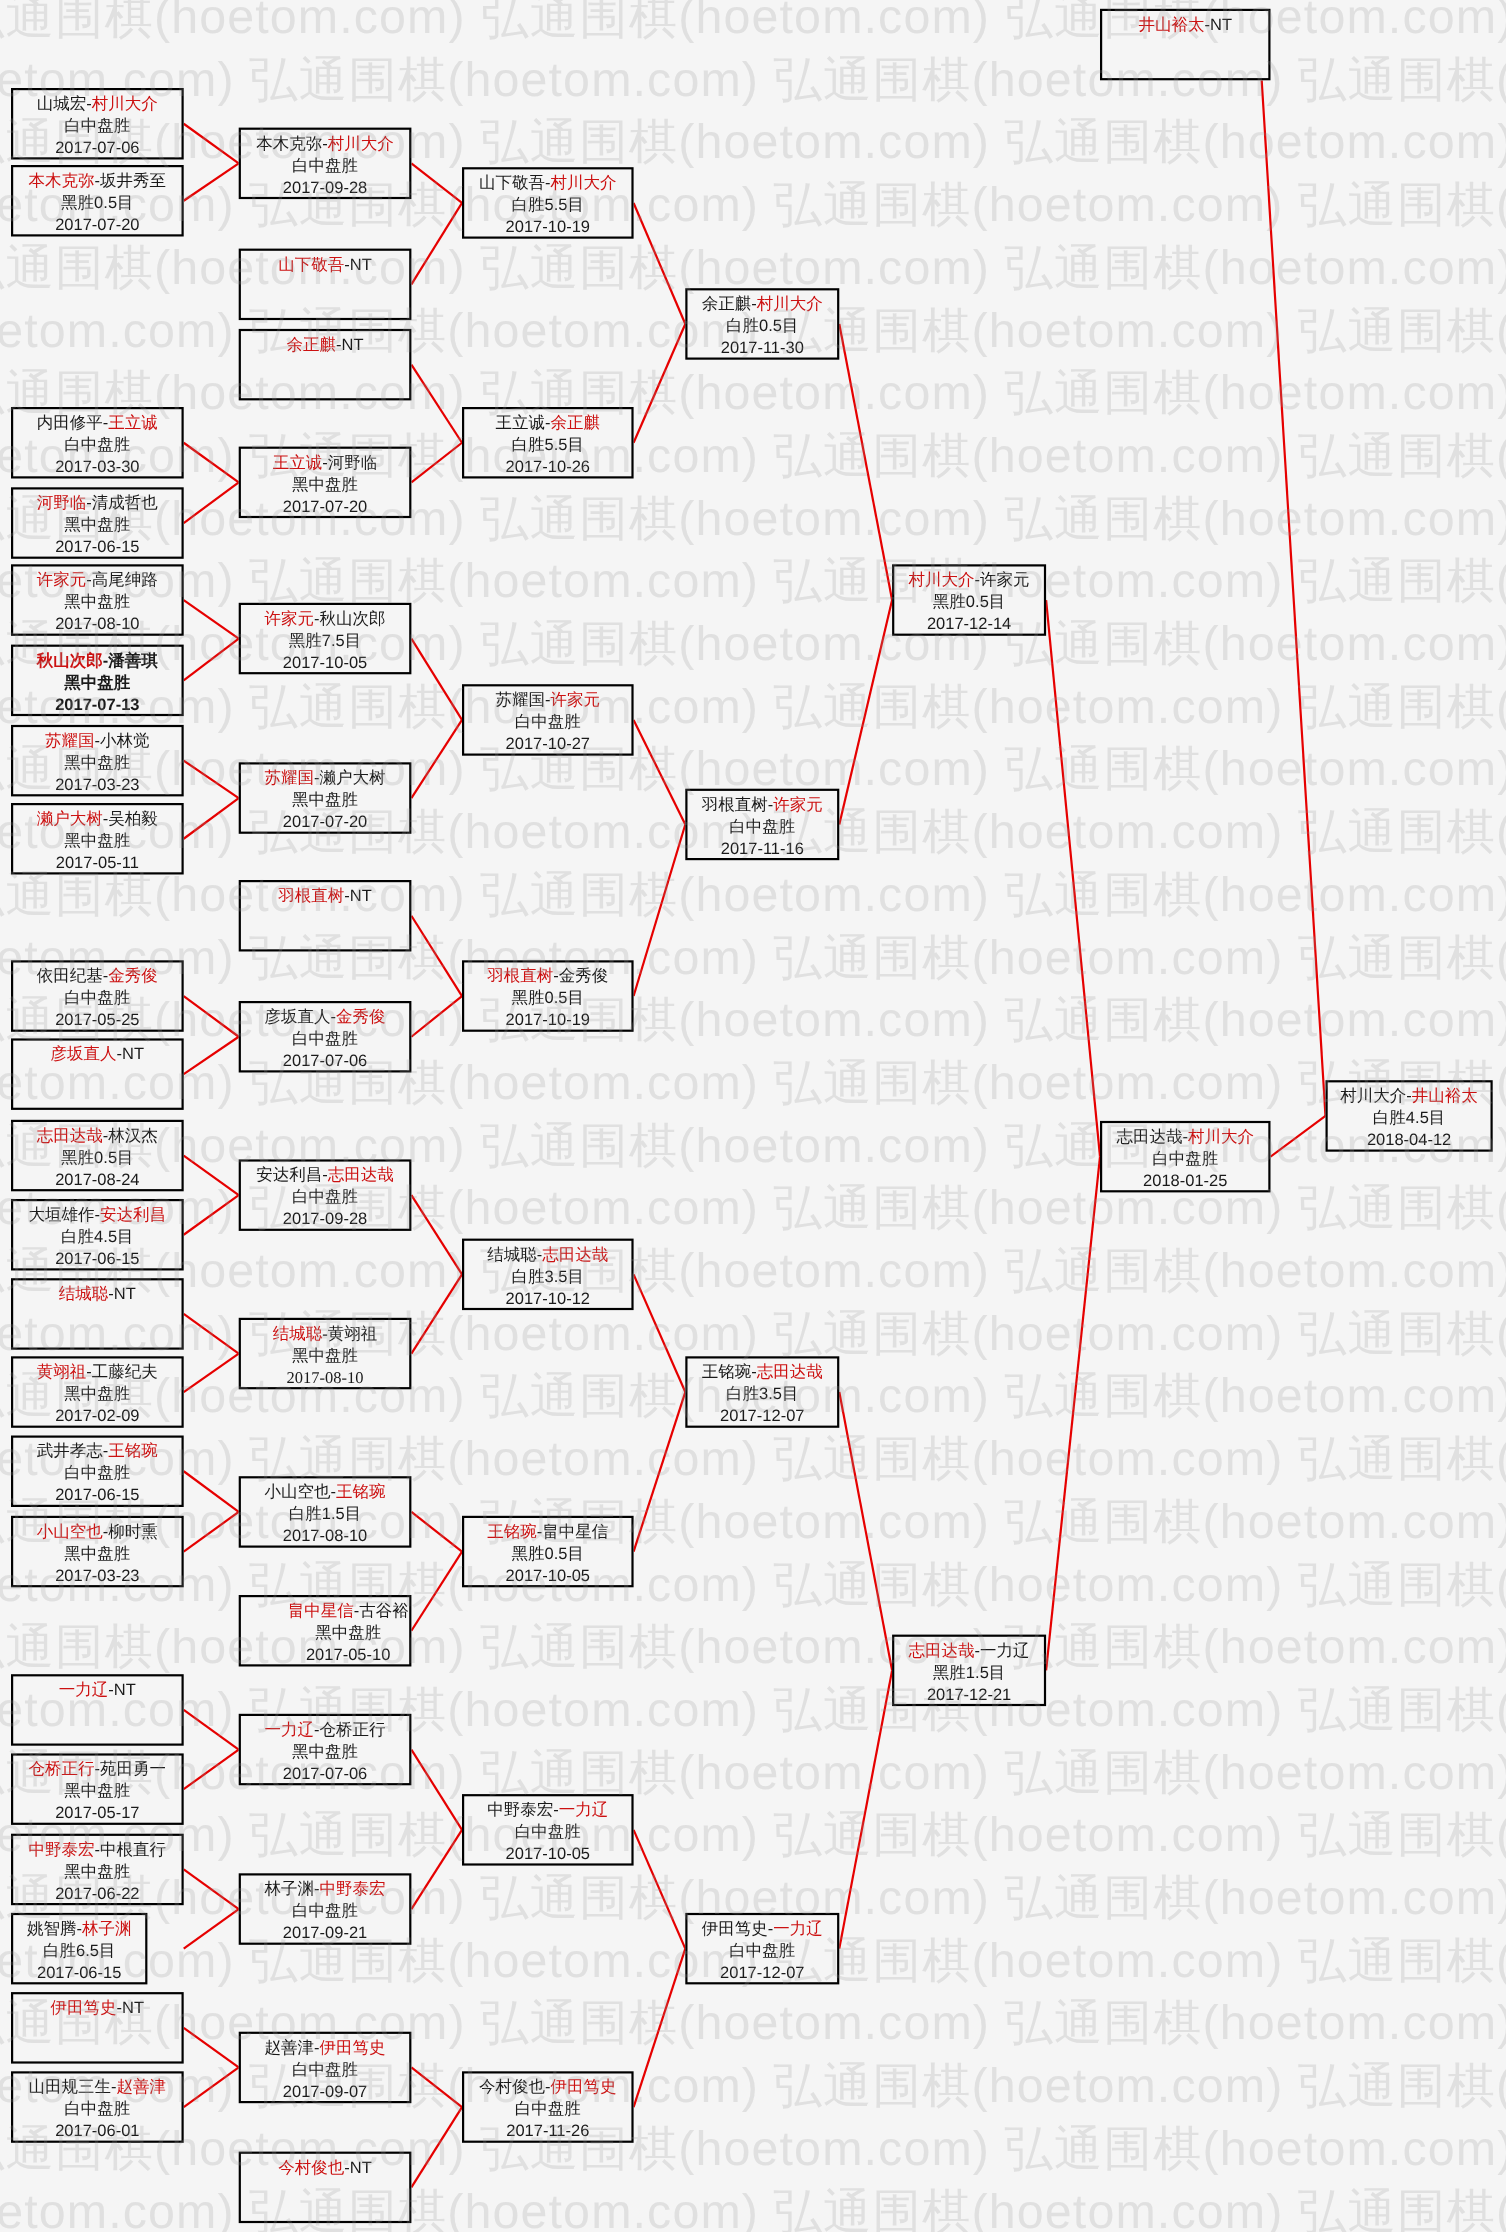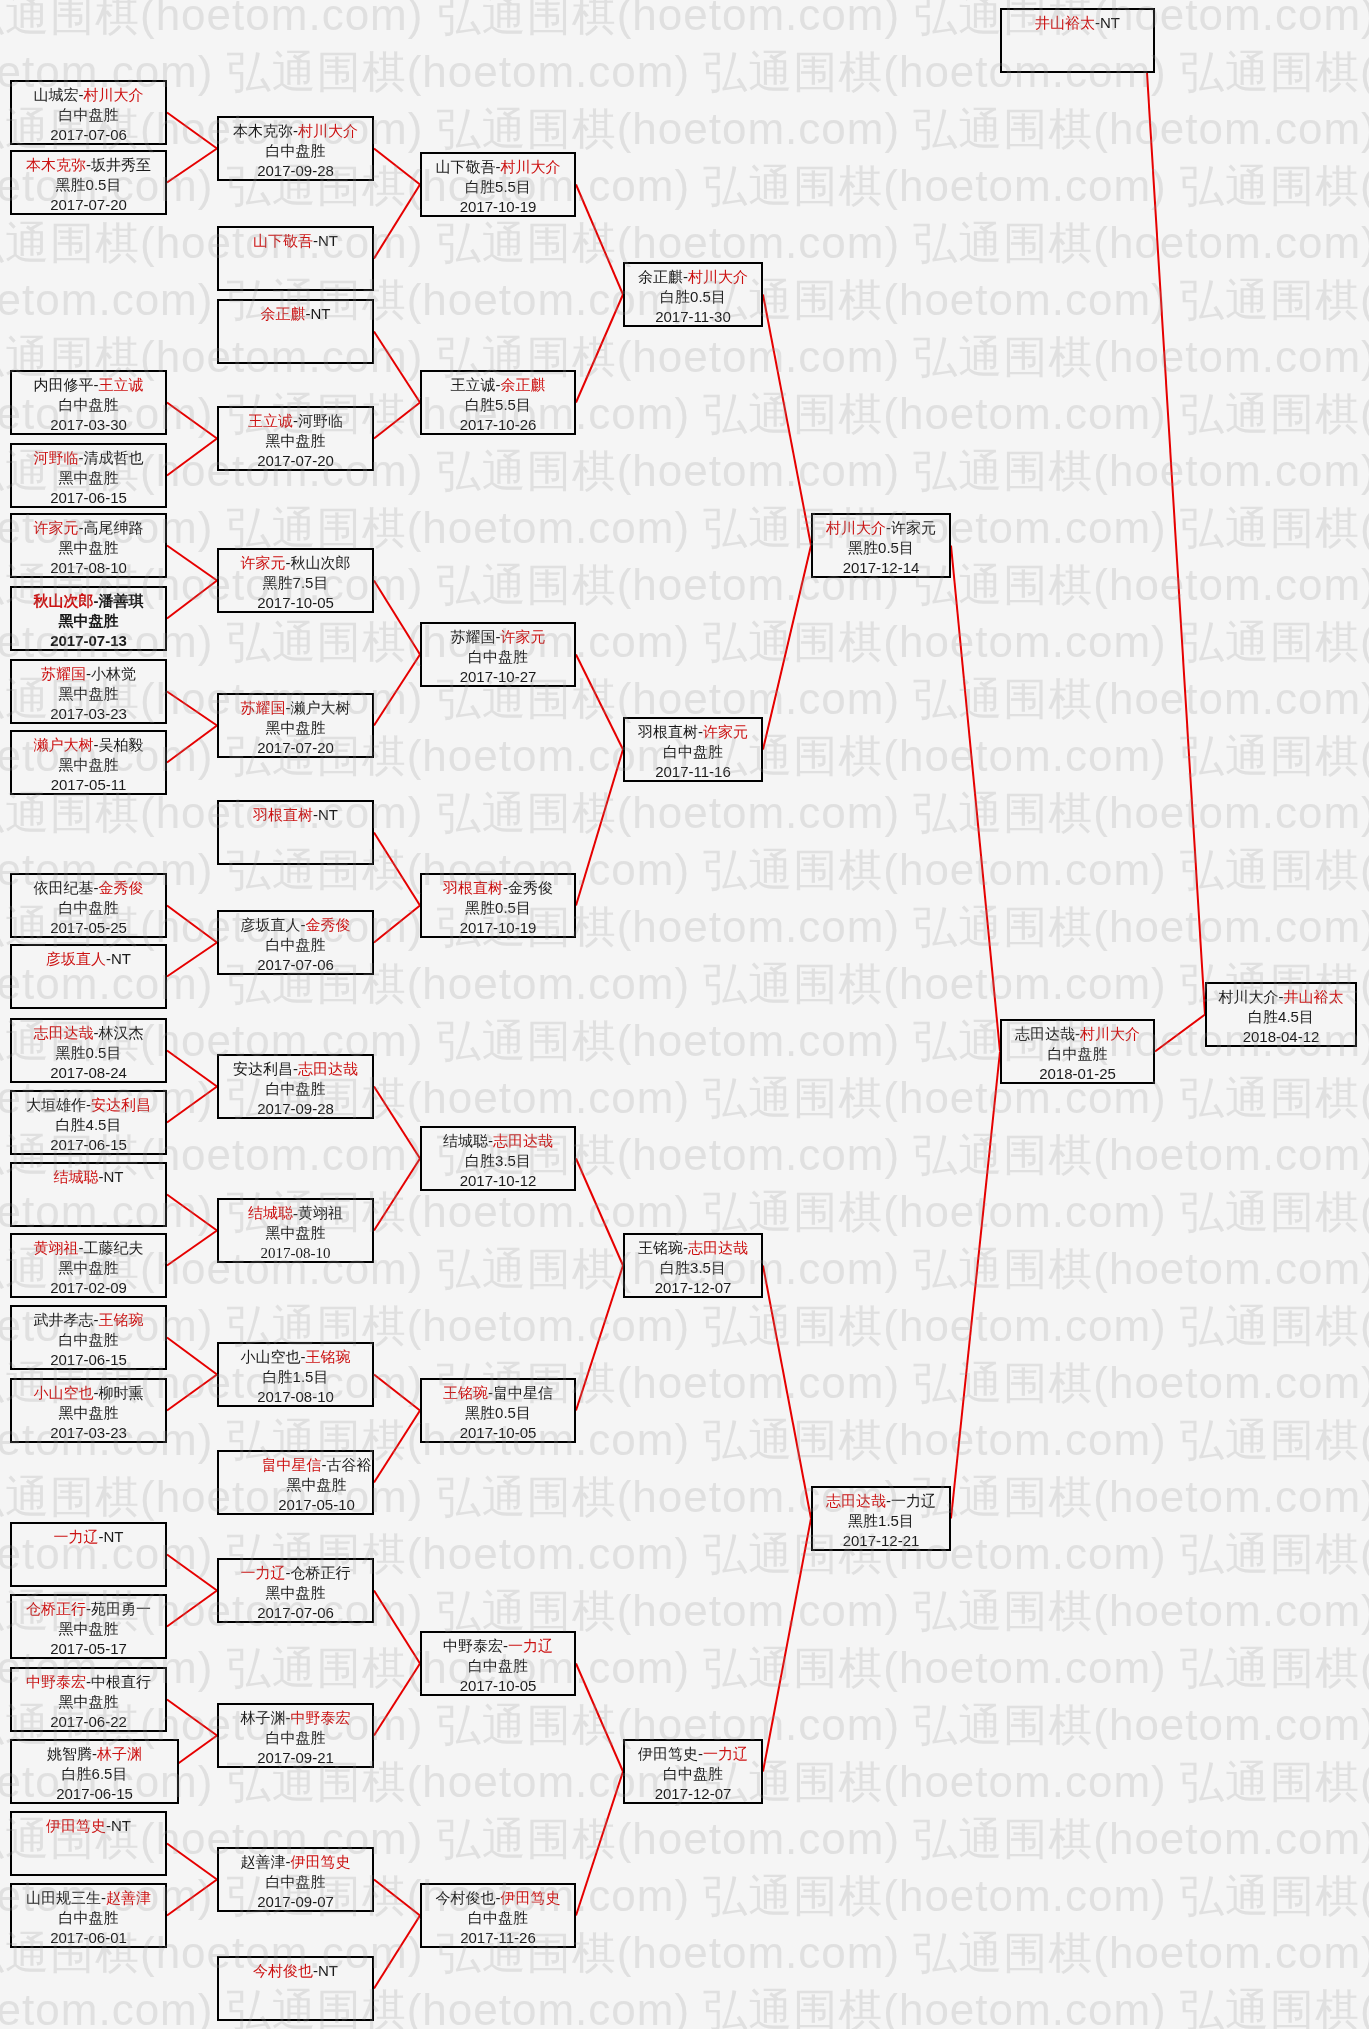--- a/index.html
+++ b/index.html
@@ -170,21 +170,21 @@
       <div class="match-box" style="left: 10px; top: 1594px; width: 157px; height: 65px; border-color: rgb(0, 0, 0);">
         <div class="names"><span style="color: rgb(204, 17, 17);">仓桥正行</span><span>-</span><span>苑田勇一</span></div>
         <div>黑中盘胜</div>
         <div>2017-05-17</div>
       </div>
       <div class="match-box" style="left: 10px; top: 1667px; width: 157px; height: 65px; border-color: rgb(0, 0, 0);">
         <div class="names"><span style="color: rgb(204, 17, 17);">中野泰宏</span><span>-</span><span>中根直行</span></div>
         <div>黑中盘胜</div>
         <div>2017-06-22</div>
       </div>
-      <div class="match-box" style="left: 10px; top: 1739px; width: 169px; height: 65px; border-color: rgb(0, 0, 0); text-align: center;">
+      <div class="match-box" style="left: 10px; top: 1739px; width: 124px; height: 65px; border-color: rgb(0, 0, 0); text-align: center;">
         <div class="names"><span>姚智腾</span><span>-</span><span style="color: rgb(204, 17, 17);">林子渊</span></div>
         <div>白胜6.5目</div>
         <div>2017-06-15</div>
       </div>
       <div class="match-box" style="left: 10px; top: 1811px; width: 157px; height: 65px; border-color: rgb(0, 0, 0);">
         <div class="names"><span style="color: rgb(204, 17, 17);">伊田笃史</span><span>-</span><span>NT</span></div>
       </div>
       <div class="match-box" style="left: 10px; top: 1883px; width: 157px; height: 65px; border-color: rgb(0, 0, 0);">
         <div class="names"><span>山田规三生</span><span>-</span><span style="color: rgb(204, 17, 17);">赵善津</span></div>
         <div>白中盘胜</div>

